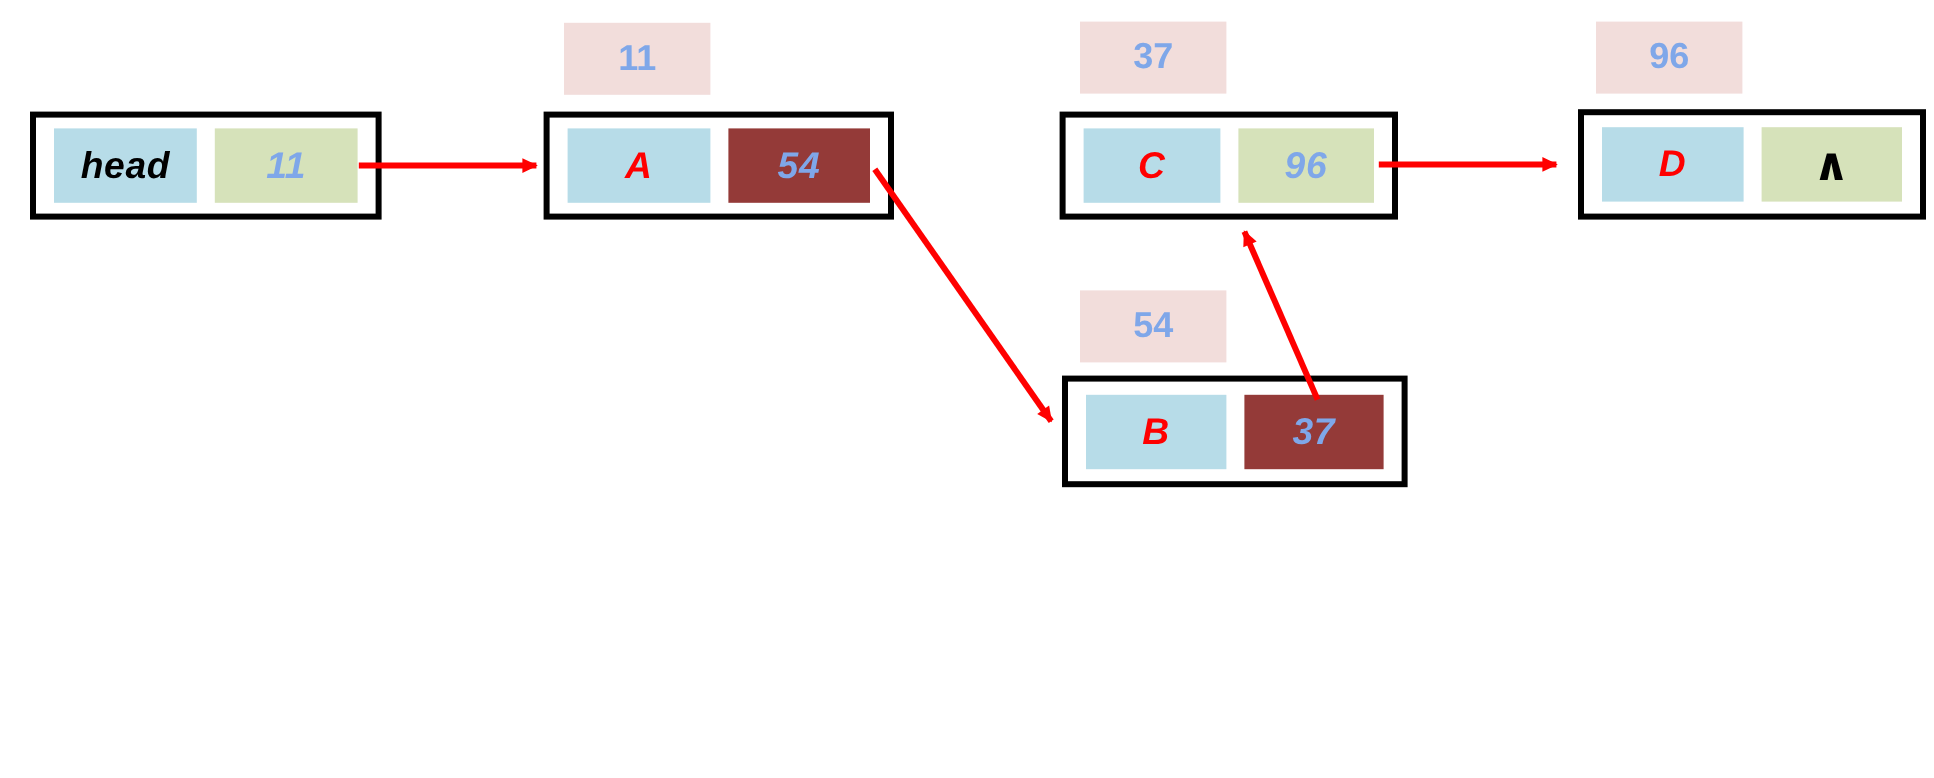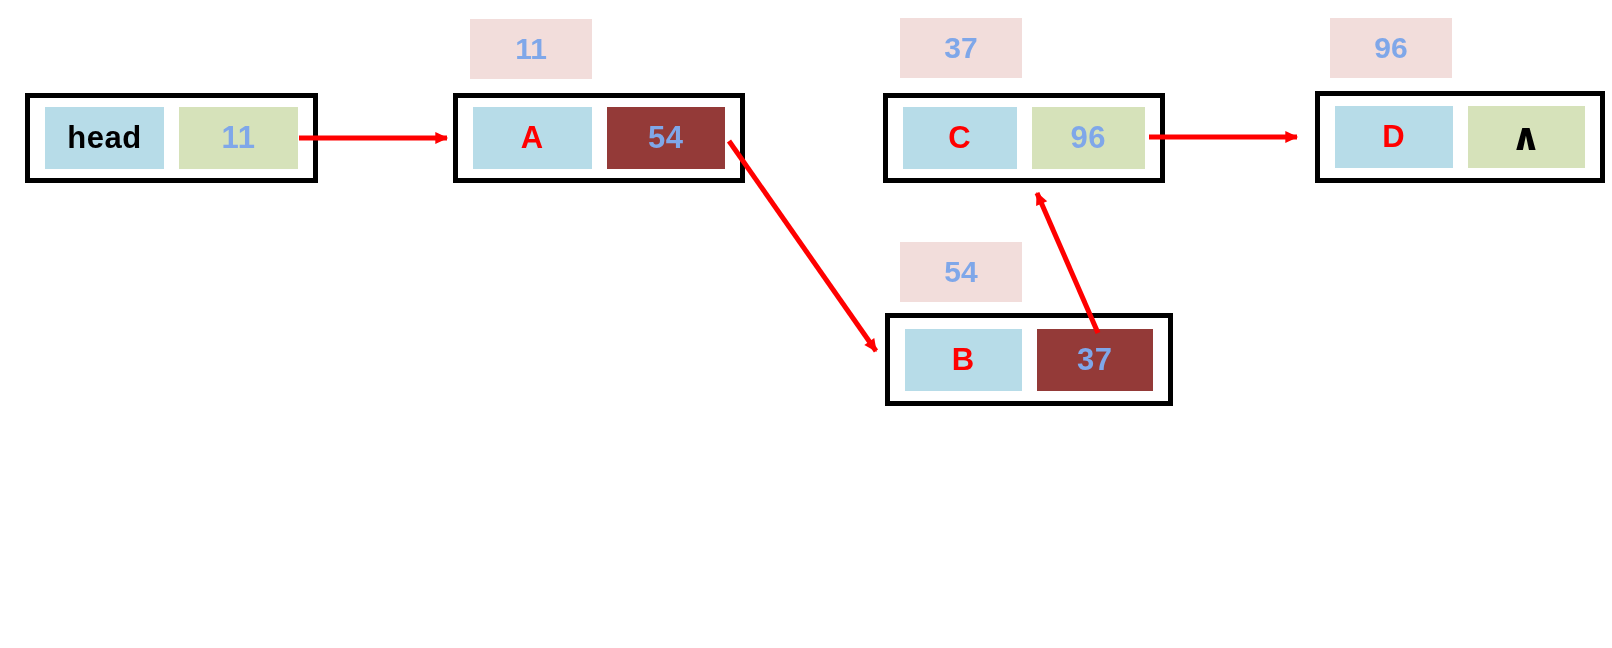--- a/index.html
+++ b/index.html
@@ -27,20 +27,21 @@
   }
   .field {
     flex: 1 1 0;
     height: 62px;
     display: flex;
     align-items: center;
     justify-content: center;
     font-size: 31px;
     font-weight: bold;
     letter-spacing: 0.5px;
+    font-style: italic;
   }
   .bg-blue   { background: #b7dce8; }
   .bg-green  { background: #d6e2ba; }
   .bg-maroon { background: #943a38; }
   .txt-black { color: #000000; }
   .txt-red   { color: #ff0000; }
   .txt-blue  { color: #7fa7e9; }
   .null-glyph { font-size: 38px; color: #000000; }
   
   .addr {

